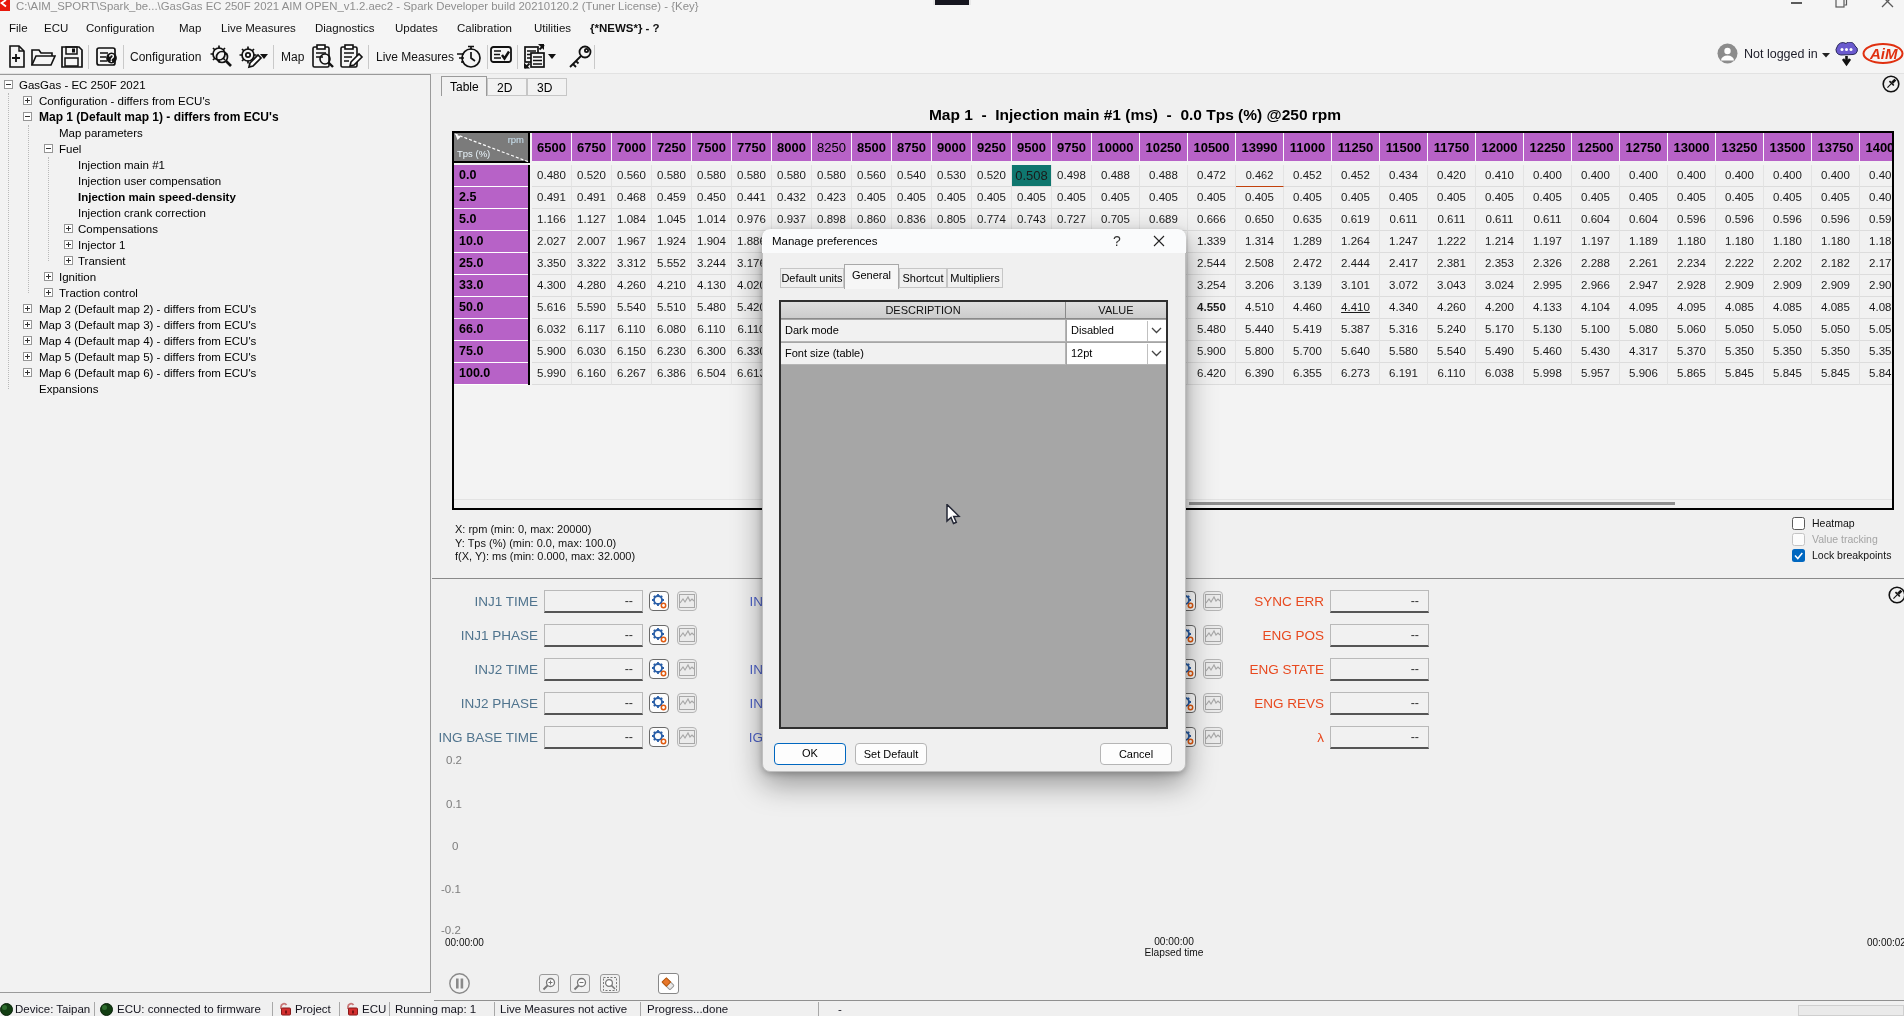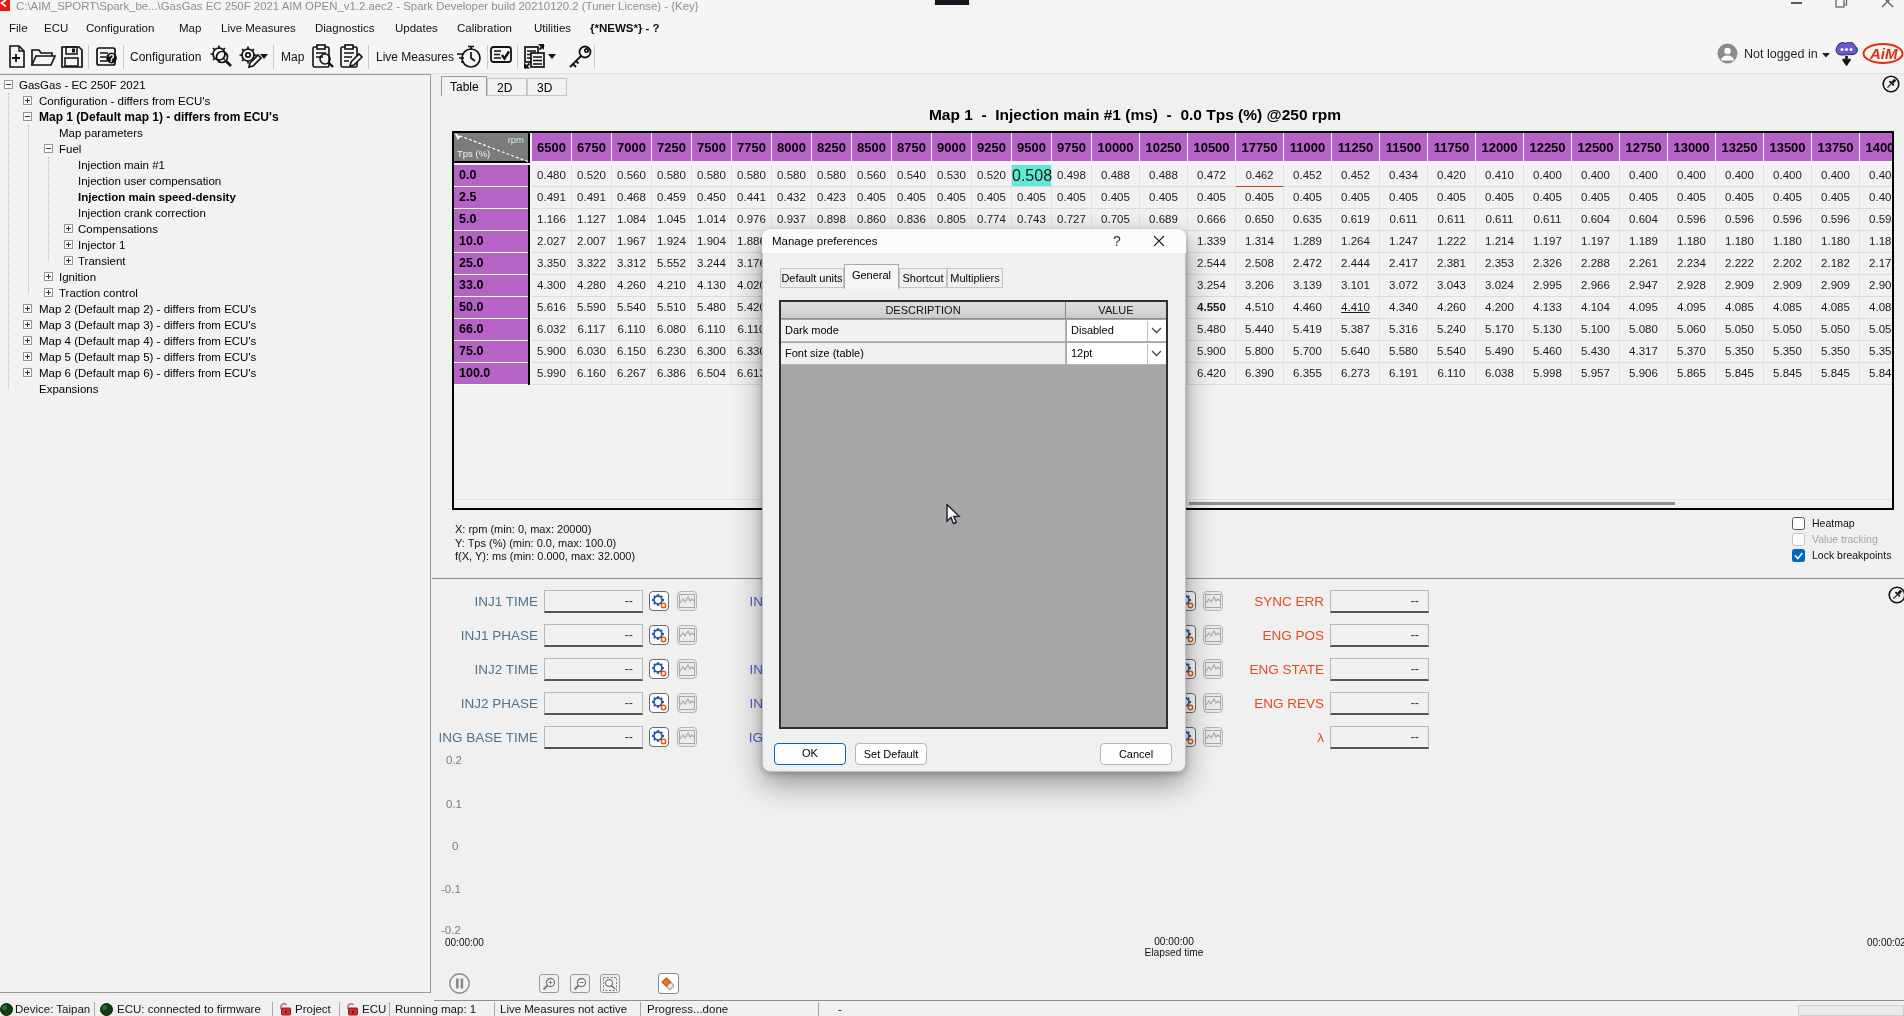--- a/index.html
+++ b/index.html
@@ -253,31 +253,31 @@
 <div class="ab" style="right:4px;top:1px;font-size:9.5px;color:#cde6f5;">rpm</div>
 <div class="ab" style="left:3px;bottom:2px;font-size:9.5px;color:#e9f4fb;">Tps (%)</div>
 </div>
     <div class="ab" style="left:78px;top:0;width:40px;height:28px;background:#b762c7;border-right:1px solid #fafafa;color:#000;font-weight:bold;font-size:13px;text-align:center;line-height:29px;">6500</div>
     <div class="ab" style="left:118px;top:0;width:40px;height:28px;background:#b762c7;border-right:1px solid #fafafa;color:#000;font-weight:bold;font-size:13px;text-align:center;line-height:29px;">6750</div>
     <div class="ab" style="left:158px;top:0;width:40px;height:28px;background:#b762c7;border-right:1px solid #fafafa;color:#000;font-weight:bold;font-size:13px;text-align:center;line-height:29px;">7000</div>
     <div class="ab" style="left:198px;top:0;width:40px;height:28px;background:#b762c7;border-right:1px solid #fafafa;color:#000;font-weight:bold;font-size:13px;text-align:center;line-height:29px;">7250</div>
     <div class="ab" style="left:238px;top:0;width:40px;height:28px;background:#b762c7;border-right:1px solid #fafafa;color:#000;font-weight:bold;font-size:13px;text-align:center;line-height:29px;">7500</div>
     <div class="ab" style="left:278px;top:0;width:40px;height:28px;background:#b762c7;border-right:1px solid #fafafa;color:#000;font-weight:bold;font-size:13px;text-align:center;line-height:29px;">7750</div>
     <div class="ab" style="left:318px;top:0;width:40px;height:28px;background:#b762c7;border-right:1px solid #fafafa;color:#000;font-weight:bold;font-size:13px;text-align:center;line-height:29px;">8000</div>
-    <div class="ab" style="left:358px;top:0;width:40px;height:28px;background:#b762c7;border-right:1px solid #fafafa;color:#000;font-weight:bold;font-size:13px;text-align:center;line-height:29px;">8250</div>
+    <div class="ab" style="left:358px;top:0;width:40px;height:28px;background:#b762c7;border-right:1px solid #fafafa;color:#000;font-weight:normal;font-size:13px;text-align:center;line-height:29px;">8250</div>
     <div class="ab" style="left:398px;top:0;width:40px;height:28px;background:#b762c7;border-right:1px solid #fafafa;color:#000;font-weight:bold;font-size:13px;text-align:center;line-height:29px;">8500</div>
     <div class="ab" style="left:438px;top:0;width:40px;height:28px;background:#b762c7;border-right:1px solid #fafafa;color:#000;font-weight:bold;font-size:13px;text-align:center;line-height:29px;">8750</div>
     <div class="ab" style="left:478px;top:0;width:40px;height:28px;background:#b762c7;border-right:1px solid #fafafa;color:#000;font-weight:bold;font-size:13px;text-align:center;line-height:29px;">9000</div>
     <div class="ab" style="left:518px;top:0;width:40px;height:28px;background:#b762c7;border-right:1px solid #fafafa;color:#000;font-weight:bold;font-size:13px;text-align:center;line-height:29px;">9250</div>
     <div class="ab" style="left:558px;top:0;width:40px;height:28px;background:#b762c7;border-right:1px solid #fafafa;color:#000;font-weight:bold;font-size:13px;text-align:center;line-height:29px;">9500</div>
     <div class="ab" style="left:598px;top:0;width:40px;height:28px;background:#b762c7;border-right:1px solid #fafafa;color:#000;font-weight:bold;font-size:13px;text-align:center;line-height:29px;">9750</div>
     <div class="ab" style="left:638px;top:0;width:48px;height:28px;background:#b762c7;border-right:1px solid #fafafa;color:#000;font-weight:bold;font-size:13px;text-align:center;line-height:29px;">10000</div>
     <div class="ab" style="left:686px;top:0;width:48px;height:28px;background:#b762c7;border-right:1px solid #fafafa;color:#000;font-weight:bold;font-size:13px;text-align:center;line-height:29px;">10250</div>
     <div class="ab" style="left:734px;top:0;width:48px;height:28px;background:#b762c7;border-right:1px solid #fafafa;color:#000;font-weight:bold;font-size:13px;text-align:center;line-height:29px;">10500</div>
-    <div class="ab" style="left:782px;top:0;width:48px;height:28px;background:#b762c7;border-right:1px solid #fafafa;color:#000;font-weight:bold;font-size:13px;text-align:center;line-height:29px;">17750</div>
+    <div class="ab" style="left:782px;top:0;width:48px;height:28px;background:#b762c7;border-right:1px solid #fafafa;color:#000;font-weight:bold;font-size:13px;text-align:center;line-height:29px;">13990</div>
     <div class="ab" style="left:830px;top:0;width:48px;height:28px;background:#b762c7;border-right:1px solid #fafafa;color:#000;font-weight:bold;font-size:13px;text-align:center;line-height:29px;">11000</div>
     <div class="ab" style="left:878px;top:0;width:48px;height:28px;background:#b762c7;border-right:1px solid #fafafa;color:#000;font-weight:bold;font-size:13px;text-align:center;line-height:29px;">11250</div>
     <div class="ab" style="left:926px;top:0;width:48px;height:28px;background:#b762c7;border-right:1px solid #fafafa;color:#000;font-weight:bold;font-size:13px;text-align:center;line-height:29px;">11500</div>
     <div class="ab" style="left:974px;top:0;width:48px;height:28px;background:#b762c7;border-right:1px solid #fafafa;color:#000;font-weight:bold;font-size:13px;text-align:center;line-height:29px;">11750</div>
     <div class="ab" style="left:1022px;top:0;width:48px;height:28px;background:#b762c7;border-right:1px solid #fafafa;color:#000;font-weight:bold;font-size:13px;text-align:center;line-height:29px;">12000</div>
     <div class="ab" style="left:1070px;top:0;width:48px;height:28px;background:#b762c7;border-right:1px solid #fafafa;color:#000;font-weight:bold;font-size:13px;text-align:center;line-height:29px;">12250</div>
     <div class="ab" style="left:1118px;top:0;width:48px;height:28px;background:#b762c7;border-right:1px solid #fafafa;color:#000;font-weight:bold;font-size:13px;text-align:center;line-height:29px;">12500</div>
     <div class="ab" style="left:1166px;top:0;width:48px;height:28px;background:#b762c7;border-right:1px solid #fafafa;color:#000;font-weight:bold;font-size:13px;text-align:center;line-height:29px;">12750</div>
     <div class="ab" style="left:1214px;top:0;width:48px;height:28px;background:#b762c7;border-right:1px solid #fafafa;color:#000;font-weight:bold;font-size:13px;text-align:center;line-height:29px;">13000</div>
     <div class="ab" style="left:1262px;top:0;width:48px;height:28px;background:#b762c7;border-right:1px solid #fafafa;color:#000;font-weight:bold;font-size:13px;text-align:center;line-height:29px;">13250</div>
@@ -291,21 +291,21 @@
     <div class="ab" style="left:158px;top:32px;width:40px;height:22px;background:#f1f1f1;border-bottom:1px solid #dcdcdc;border-right:1px solid #e3e3e3;color:#1a1a1a;font-size:11.5px;text-align:center;line-height:21px;">0.560</div>
     <div class="ab" style="left:198px;top:32px;width:40px;height:22px;background:#f1f1f1;border-bottom:1px solid #dcdcdc;border-right:1px solid #e3e3e3;color:#1a1a1a;font-size:11.5px;text-align:center;line-height:21px;">0.580</div>
     <div class="ab" style="left:238px;top:32px;width:40px;height:22px;background:#f1f1f1;border-bottom:1px solid #dcdcdc;border-right:1px solid #e3e3e3;color:#1a1a1a;font-size:11.5px;text-align:center;line-height:21px;">0.580</div>
     <div class="ab" style="left:278px;top:32px;width:40px;height:22px;background:#f1f1f1;border-bottom:1px solid #dcdcdc;border-right:1px solid #e3e3e3;color:#1a1a1a;font-size:11.5px;text-align:center;line-height:21px;">0.580</div>
     <div class="ab" style="left:318px;top:32px;width:40px;height:22px;background:#f1f1f1;border-bottom:1px solid #dcdcdc;border-right:1px solid #e3e3e3;color:#1a1a1a;font-size:11.5px;text-align:center;line-height:21px;">0.580</div>
     <div class="ab" style="left:358px;top:32px;width:40px;height:22px;background:#f1f1f1;border-bottom:1px solid #dcdcdc;border-right:1px solid #e3e3e3;color:#1a1a1a;font-size:11.5px;text-align:center;line-height:21px;">0.580</div>
     <div class="ab" style="left:398px;top:32px;width:40px;height:22px;background:#f1f1f1;border-bottom:1px solid #dcdcdc;border-right:1px solid #e3e3e3;color:#1a1a1a;font-size:11.5px;text-align:center;line-height:21px;">0.560</div>
     <div class="ab" style="left:438px;top:32px;width:40px;height:22px;background:#f1f1f1;border-bottom:1px solid #dcdcdc;border-right:1px solid #e3e3e3;color:#1a1a1a;font-size:11.5px;text-align:center;line-height:21px;">0.540</div>
     <div class="ab" style="left:478px;top:32px;width:40px;height:22px;background:#f1f1f1;border-bottom:1px solid #dcdcdc;border-right:1px solid #e3e3e3;color:#1a1a1a;font-size:11.5px;text-align:center;line-height:21px;">0.530</div>
     <div class="ab" style="left:518px;top:32px;width:40px;height:22px;background:#f1f1f1;border-bottom:1px solid #dcdcdc;border-right:1px solid #e3e3e3;color:#1a1a1a;font-size:11.5px;text-align:center;line-height:21px;">0.520</div>
-    <div class="ab" style="left:558px;top:32px;width:40px;height:22px;background:#5eead4;border-bottom:1px solid #dcdcdc;border-right:1px solid #e3e3e3;color:#1a1a1a;font-size:16px;text-align:center;line-height:21px;">0.508</div>
+    <div class="ab" style="left:558px;top:32px;width:40px;height:22px;background:#0f766e;border-bottom:1px solid #dcdcdc;border-right:1px solid #e3e3e3;color:#1a1a1a;font-size:13px;text-align:center;line-height:21px;">0.508</div>
     <div class="ab" style="left:598px;top:32px;width:40px;height:22px;background:#f1f1f1;border-bottom:1px solid #dcdcdc;border-right:1px solid #e3e3e3;color:#1a1a1a;font-size:11.5px;text-align:center;line-height:21px;">0.498</div>
     <div class="ab" style="left:638px;top:32px;width:48px;height:22px;background:#f1f1f1;border-bottom:1px solid #dcdcdc;border-right:1px solid #e3e3e3;color:#1a1a1a;font-size:11.5px;text-align:center;line-height:21px;">0.488</div>
     <div class="ab" style="left:686px;top:32px;width:48px;height:22px;background:#f1f1f1;border-bottom:1px solid #dcdcdc;border-right:1px solid #e3e3e3;color:#1a1a1a;font-size:11.5px;text-align:center;line-height:21px;">0.488</div>
     <div class="ab" style="left:734px;top:32px;width:48px;height:22px;background:#f1f1f1;border-bottom:1px solid #dcdcdc;border-right:1px solid #e3e3e3;color:#1a1a1a;font-size:11.5px;text-align:center;line-height:21px;">0.472</div>
     <div class="ab" style="left:782px;top:32px;width:48px;height:22px;background:#f1f1f1;border-bottom:1px solid #c2410c;border-right:1px solid #e3e3e3;color:#1a1a1a;font-size:11px;text-align:center;line-height:21px;">0.462</div>
     <div class="ab" style="left:830px;top:32px;width:48px;height:22px;background:#f1f1f1;border-bottom:1px solid #dcdcdc;border-right:1px solid #e3e3e3;color:#1a1a1a;font-size:11.5px;text-align:center;line-height:21px;">0.452</div>
     <div class="ab" style="left:878px;top:32px;width:48px;height:22px;background:#f1f1f1;border-bottom:1px solid #dcdcdc;border-right:1px solid #e3e3e3;color:#1a1a1a;font-size:11.5px;text-align:center;line-height:21px;">0.452</div>
     <div class="ab" style="left:926px;top:32px;width:48px;height:22px;background:#f1f1f1;border-bottom:1px solid #dcdcdc;border-right:1px solid #e3e3e3;color:#1a1a1a;font-size:11.5px;text-align:center;line-height:21px;">0.434</div>
     <div class="ab" style="left:974px;top:32px;width:48px;height:22px;background:#f1f1f1;border-bottom:1px solid #dcdcdc;border-right:1px solid #e3e3e3;color:#1a1a1a;font-size:11.5px;text-align:center;line-height:21px;">0.420</div>
     <div class="ab" style="left:1022px;top:32px;width:48px;height:22px;background:#f1f1f1;border-bottom:1px solid #dcdcdc;border-right:1px solid #e3e3e3;color:#1a1a1a;font-size:11.5px;text-align:center;line-height:21px;">0.410</div>

